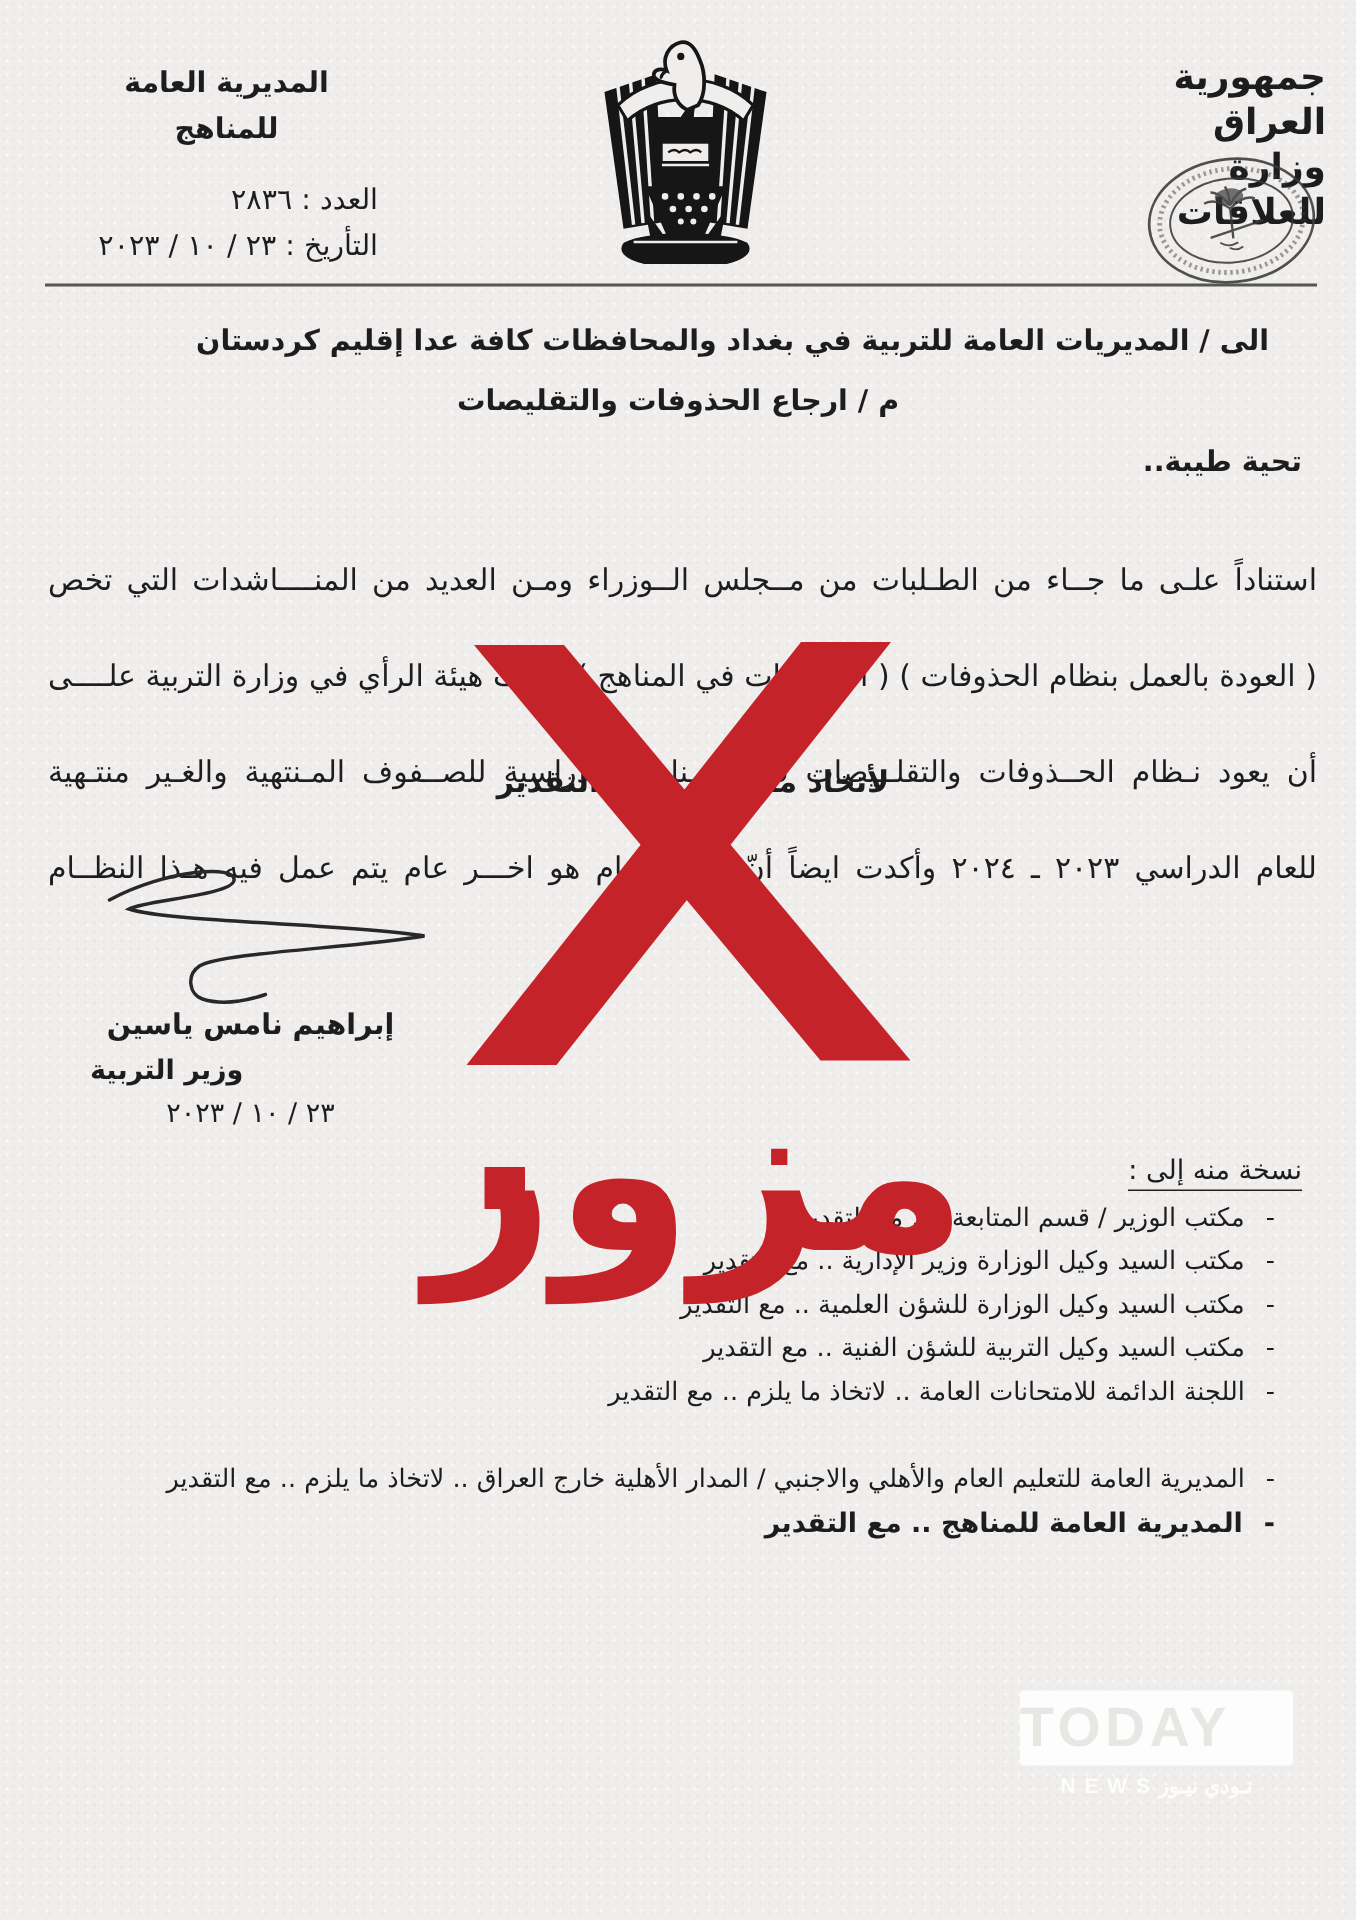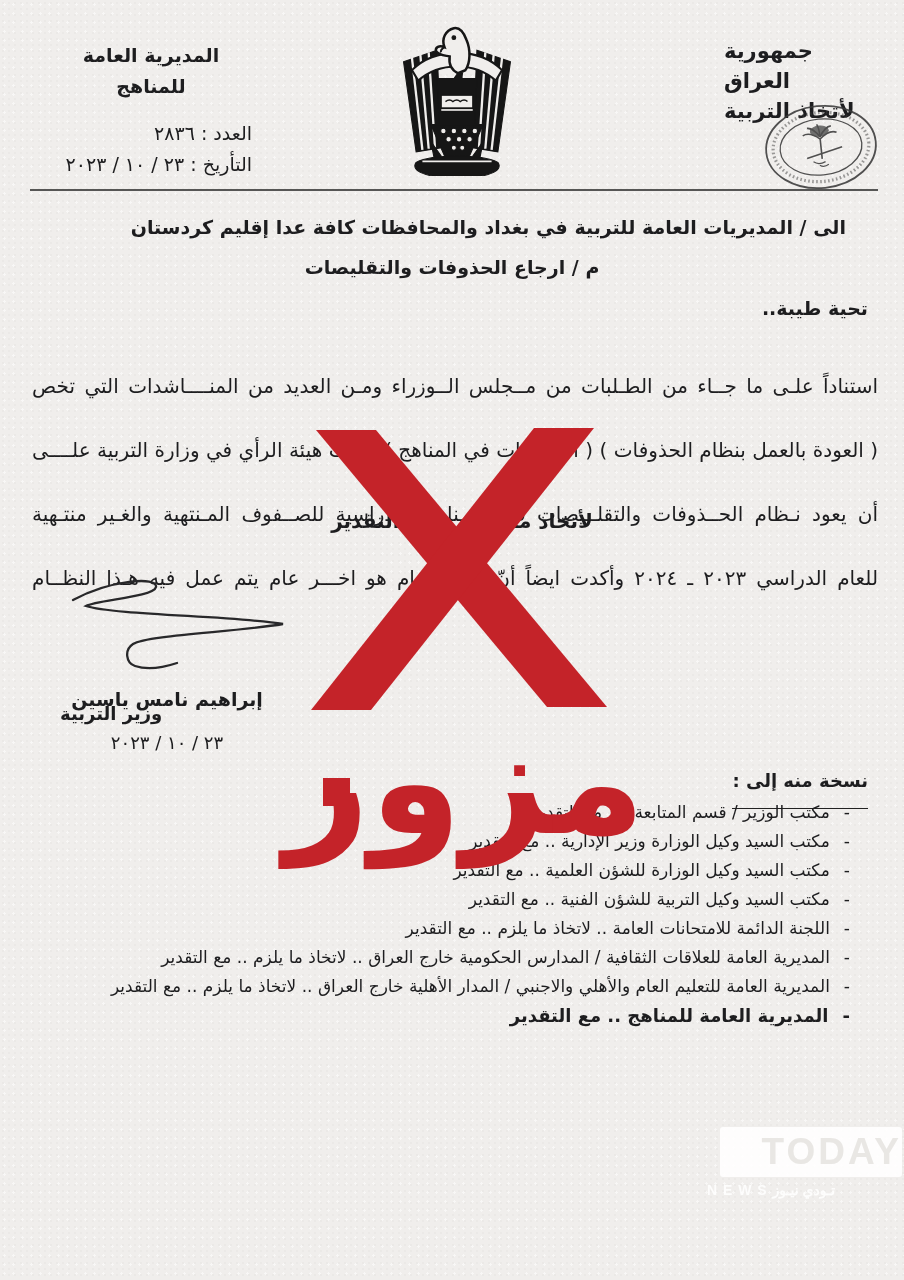--- a/index.html
+++ b/index.html
@@ -8,65 +8,65 @@
     background:#f0eeec;
     background-image:
       radial-gradient(rgba(120,115,110,0.045) 1px, transparent 1.2px),
       radial-gradient(rgba(255,255,255,0.5) 1px, transparent 1.2px);
     background-size:6px 6px, 9px 9px;
     font-family:"DejaVu Sans", sans-serif;
     color:#1d1d1f;
   }
   .abs{position:absolute;}
 
-  .org-right{right:20px;top:36px;width:160px;font-size:21px;line-height:30px;font-weight:bold;text-align:left;}
+  .org-right{right:20px;top:36px;width:160px;font-size:24px;line-height:30px;font-weight:bold;text-align:right;}
   .org-left{left:56px;top:40px;width:190px;font-size:19px;line-height:31px;font-weight:bold;text-align:center;}
   .ref-block{left:26px;top:118px;width:226px;font-size:19px;line-height:31px;direction:rtl;text-align:right;}
 
   .divider{top:189px;left:30px;width:848px;height:0;border-top:2px solid rgba(35,35,35,.75);}
 
   .to-line{top:216px;right:58px;font-size:19px;font-weight:bold;white-space:nowrap;direction:rtl;}
   .subject-line{top:256px;left:0;width:904px;text-align:center;font-size:19px;font-weight:bold;direction:rtl;}
   .greeting{top:297px;right:36px;font-size:19px;font-weight:bold;direction:rtl;}
 
   .body-text{top:340px;left:32px;width:846px;font-size:20px;line-height:35px;direction:rtl;}
   .body-text .line{text-align:justify;text-align-last:justify;white-space:nowrap;margin-top:29px;}
 
   .closing{top:509px;left:252px;width:420px;text-align:center;font-size:20px;font-weight:bold;direction:rtl;}
 
-  .sig-name{top:672px;left:60px;width:214px;text-align:center;font-size:19px;font-weight:bold;direction:rtl;margin-top:16px;}
+  .sig-name{top:672px;left:60px;width:214px;text-align:center;font-size:19px;font-weight:bold;direction:rtl;}
   .sig-title{top:703px;left:60px;width:214px;text-align:left;font-size:18px;font-weight:bold;direction:rtl;}
   .sig-date{top:732px;left:60px;width:214px;text-align:center;font-size:18px;direction:rtl;}
 
-  .dist-head{top:770px;right:36px;font-size:18px;font-weight:bold;direction:rtl;
-             border-bottom:1.5px solid #222;padding-bottom:17px;}
+  .dist-head{top:770px;right:36px;font-size:18px;font-weight:normal;direction:rtl;
+             border-bottom:1.5px solid #222;padding-bottom:2px;}
   .dist-item{right:54px;font-size:17px;direction:rtl;white-space:nowrap;}
   .dist-item .dash{margin-left:14px;}
   .dist-item.last{font-weight:bold;font-size:18px;}
 
   .stamp-word{top:690px;left:275px;width:380px;text-align:center;
               font-size:148px;line-height:1.25;font-weight:bold;color:#c42329;direction:rtl;}
   .stamp-square{left:323px;top:778px;width:27px;height:28px;background:#c42329;}
 
   .wm-box{left:680px;top:1127px;width:182px;height:50px;background:rgba(255,255,255,.88);
-          border-radius:3px;text-align:right;line-height:50px;
+          border-radius:3px;text-align:left;line-height:50px;
           font-family:"Liberation Sans",sans-serif;font-weight:800;font-size:37px;
-          letter-spacing:3px;color:#e9e7e4;margin-left:40px;}
+          letter-spacing:3px;color:#e9e7e4;}
   .wm-sub{left:664px;top:1182px;width:214px;text-align:center;
           font-family:"Liberation Sans",sans-serif;font-weight:bold;font-size:14px;
           letter-spacing:1px;color:rgba(255,255,255,.85);}
 </style>
 </head>
 <body>
 
 <div class="page">
 
   <div class="abs org-right">
     <div>جمهورية العراق</div>
-    <div>لأتخاذ التربية</div>
+    <div>وزارة للعلاقات</div>
   </div>
 
   <div class="abs org-left">
     <div>المديرية العامة</div>
     <div>للمناهج</div>
   </div>
 
   <div class="abs ref-block">
     <div>العدد : ٢٨٣٦</div>
     <div>التأريخ : ٢٣ / ١٠ / ٢٠٢٣</div>
@@ -172,23 +172,20 @@
   </div>
   <div class="abs dist-item" style="top:860px">
     <span class="dash">-</span><span>مكتب السيد وكيل الوزارة للشؤن العلمية .. مع التقدير</span>
   </div>
   <div class="abs dist-item" style="top:889px">
     <span class="dash">-</span><span>مكتب السيد وكيل التربية للشؤن الفنية .. مع التقدير</span>
   </div>
   <div class="abs dist-item" style="top:918px">
     <span class="dash">-</span><span>اللجنة الدائمة للامتحانات العامة .. لاتخاذ ما يلزم .. مع التقدير</span>
   </div>
-  <div class="abs dist-item" style="top:947px">
-    <span class="dash">-</span><span>المديرية العامة للعلاقات الثقافية / المدارس الحكومية خارج العراق .. لاتخاذ ما يلزم .. مع التقدير</span>
-  </div>
   <div class="abs dist-item" style="top:976px">
     <span class="dash">-</span><span>المديرية العامة للتعليم العام والأهلي والاجنبي / المدار الأهلية خارج العراق .. لاتخاذ ما يلزم .. مع التقدير</span>
   </div>
   <div class="abs dist-item last" style="top:1005px">
     <span class="dash">-</span><span>المديرية العامة للمناهج .. مع التقدير</span>
   </div>
 
   <svg class="abs" style="left:300px;top:425px" width="310" height="290" viewBox="0 0 310 290">
     <polygon points="16,5 76,5 307,282 247,282" fill="#c42329"></polygon>
     <polygon points="234,3 294,3 71,285 11,285" fill="#c42329"></polygon>

